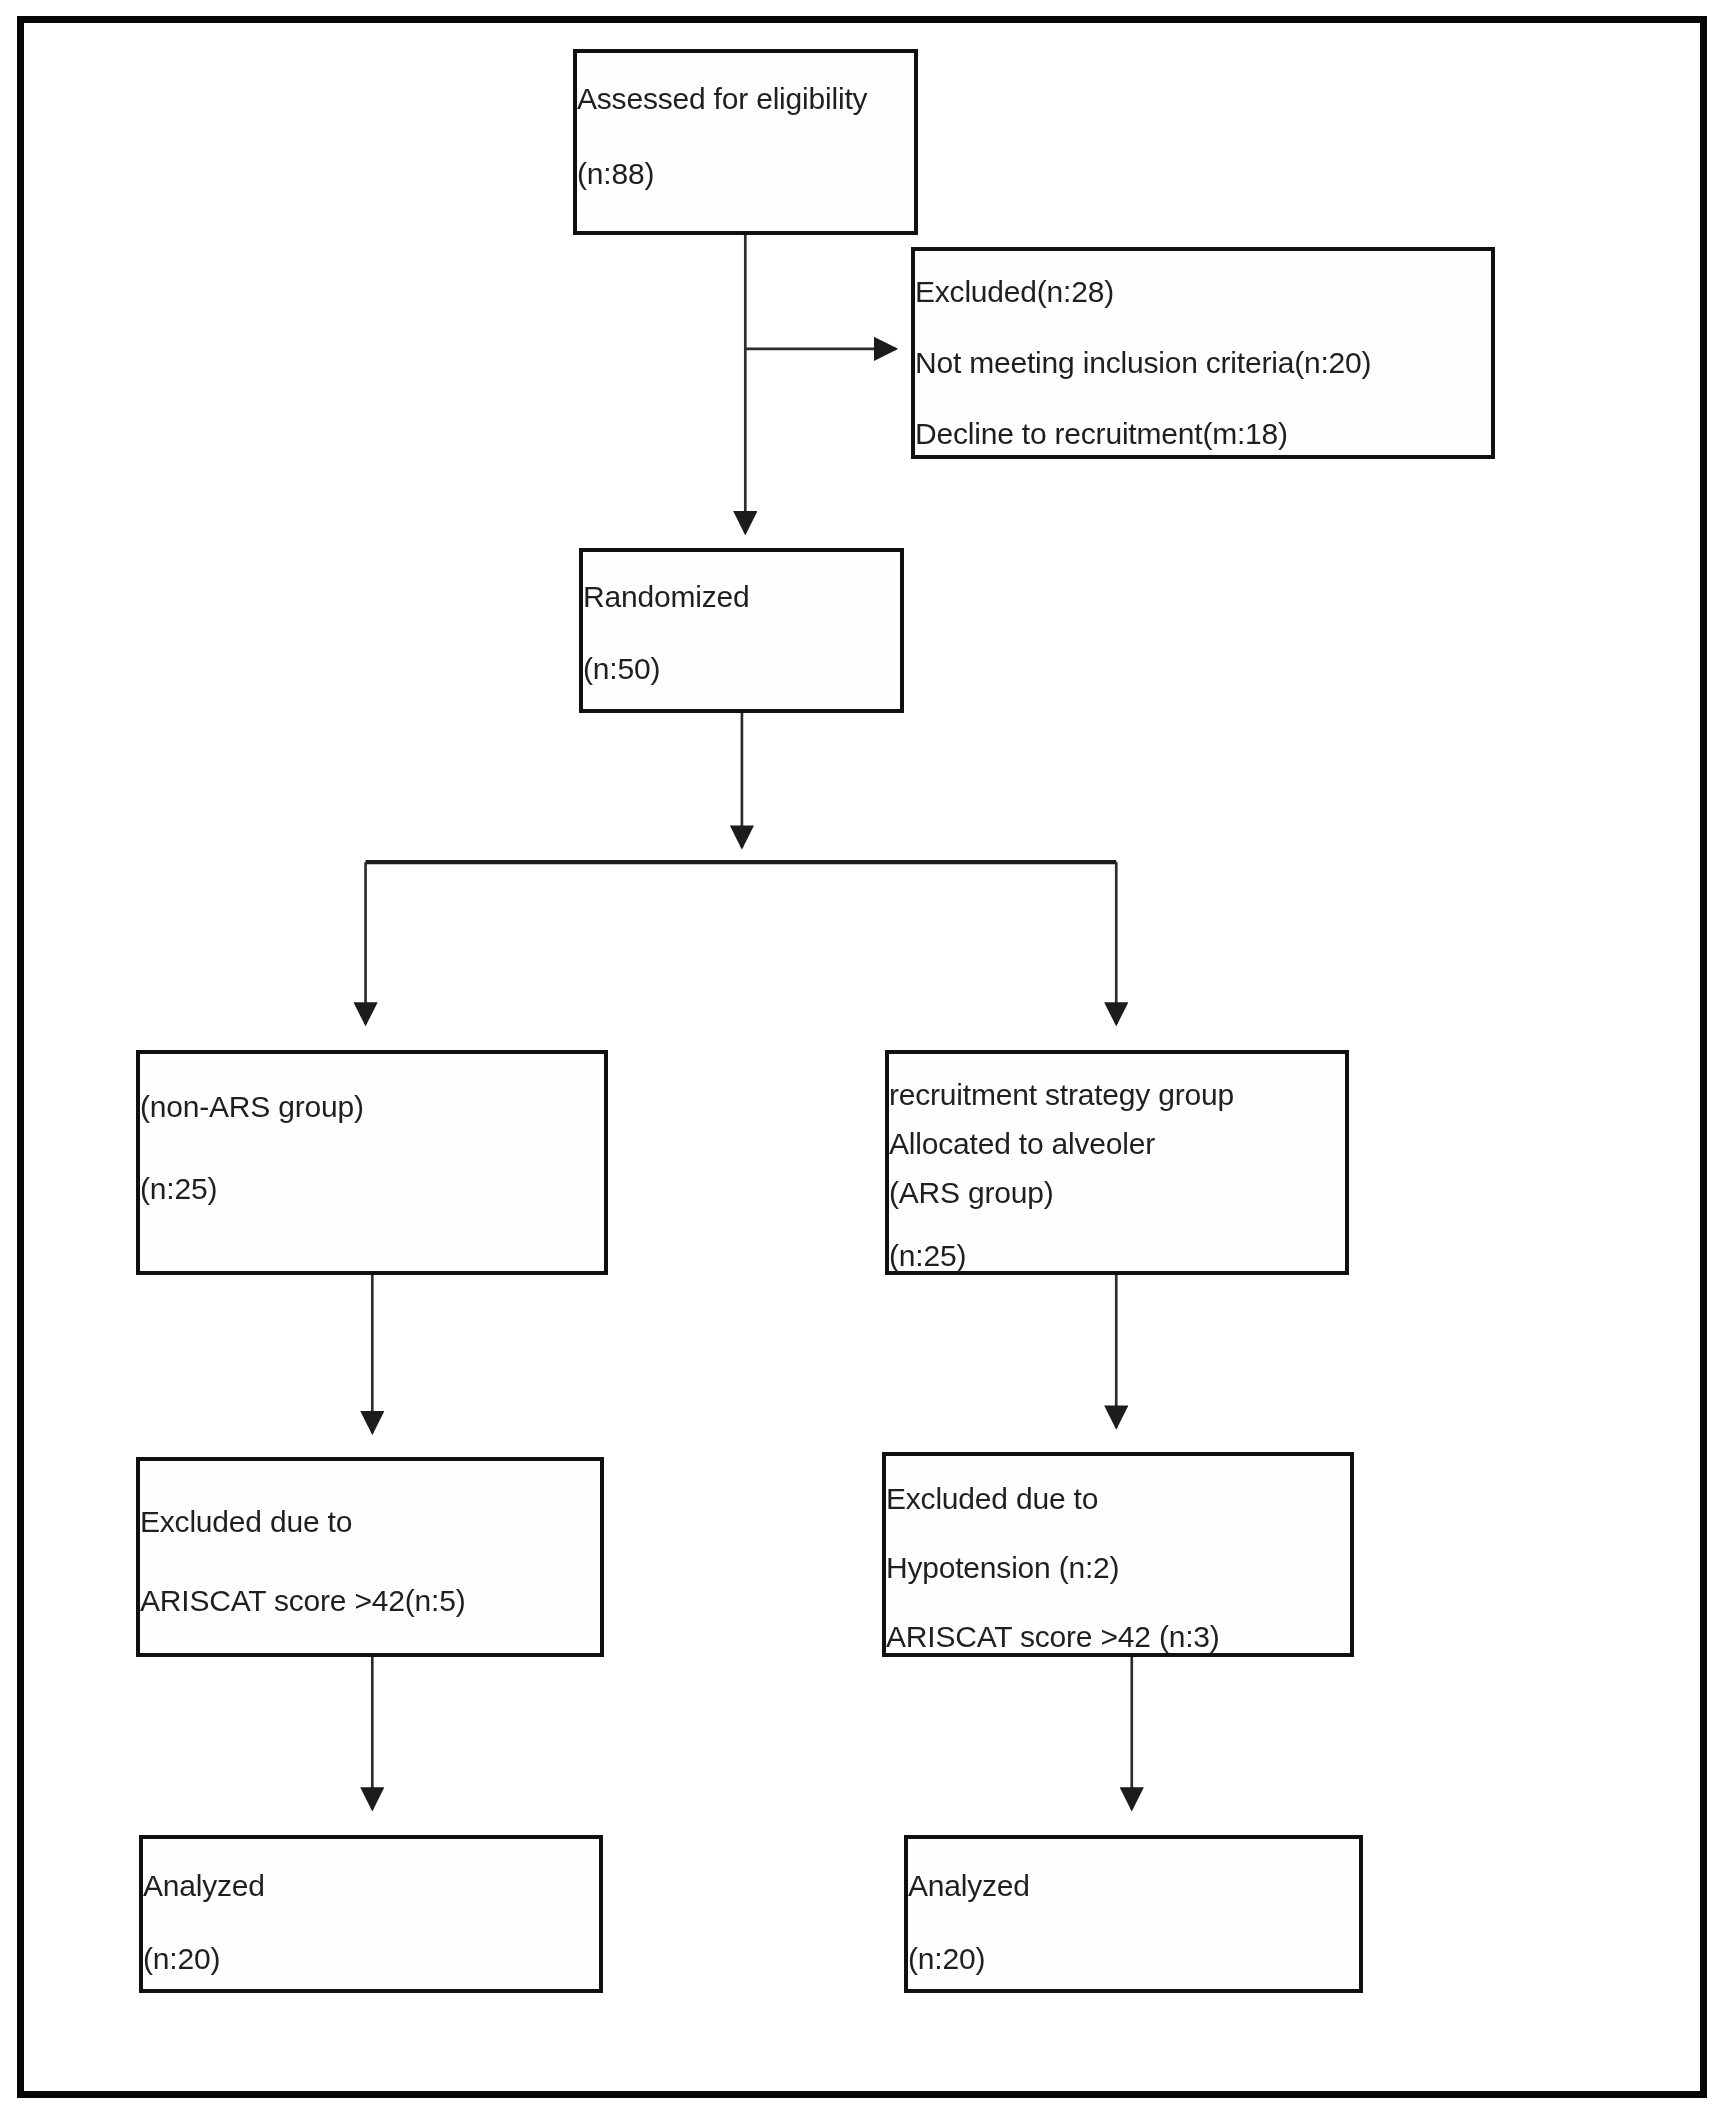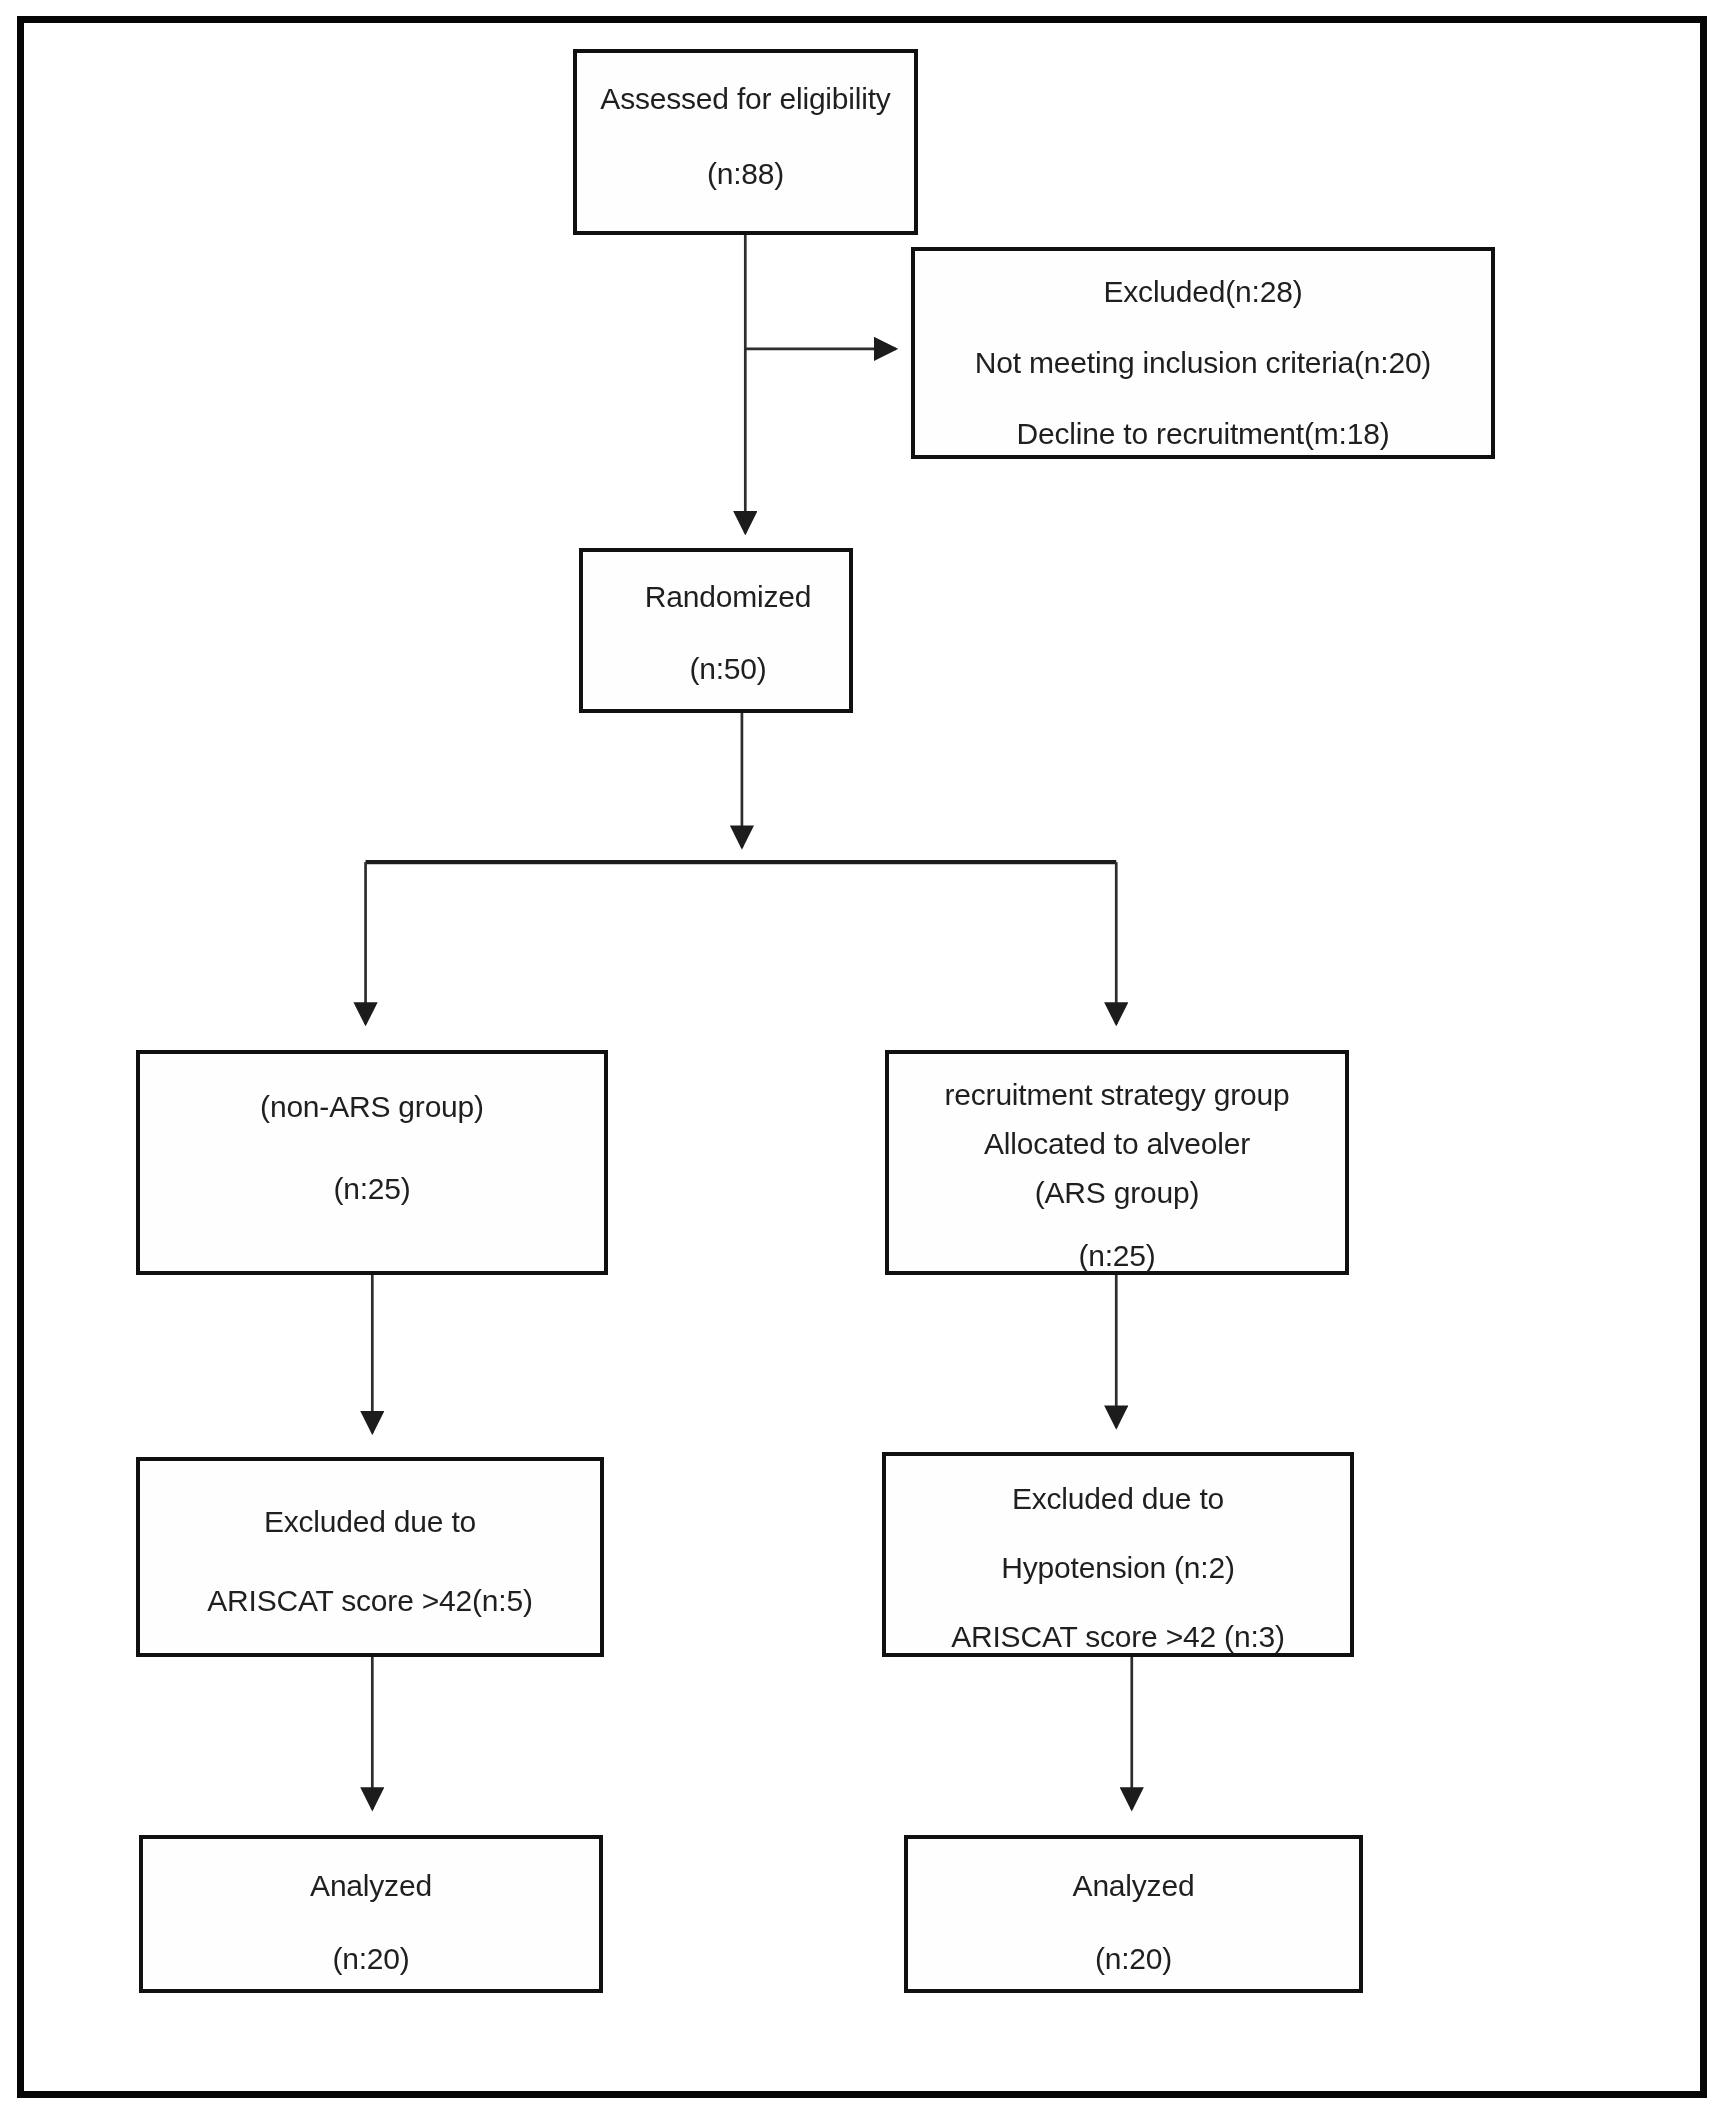--- a/index.html
+++ b/index.html
@@ -31,21 +31,21 @@
     left: 0;
     top: 0;
     width: 1728px;
     height: 2108px;
   }
   .box {
     position: absolute;
     box-sizing: border-box;
     border: 4px solid #101010;
     background: #fefefe;
-    text-align: center;
+    text-align: left;
     font-size: 30px;
     letter-spacing: -0.2px;
   }
   .line {
     display: block;
     line-height: 45px;
     white-space: nowrap;
   }
   .line.tall {
     line-height: 49px;
@@ -84,21 +84,21 @@
   </div>
 
   <div class="box" style="left:911px; top:247px; width:584px; height:212px; padding-top:17.5px;">
     <span class="line">Excluded(n:28)</span>
     <span class="sp" style="height:26px;"></span>
     <span class="line">Not meeting inclusion criteria(n:20)</span>
     <span class="sp" style="height:26px;"></span>
     <span class="line">Decline to recruitment(m:18)</span>
   </div>
 
-  <div class="box" style="left:579px; top:548px; width:274px; height:165px; padding-top:21.6px;padding-left:24px;">
+  <div class="box" style="left:579px; top:548px; width:325px; height:165px; padding-top:21.6px;">
     <span class="line">Randomized</span>
     <span class="sp" style="height:27px;"></span>
     <span class="line">(n:50)</span>
   </div>
 
   <div class="box" style="left:136px; top:1050px; width:472px; height:225px; padding-top:28px;">
     <span class="line tall">(non-ARS group)</span>
     <span class="sp" style="height:35px;"></span>
     <span class="line">(n:25)</span>
   </div>

